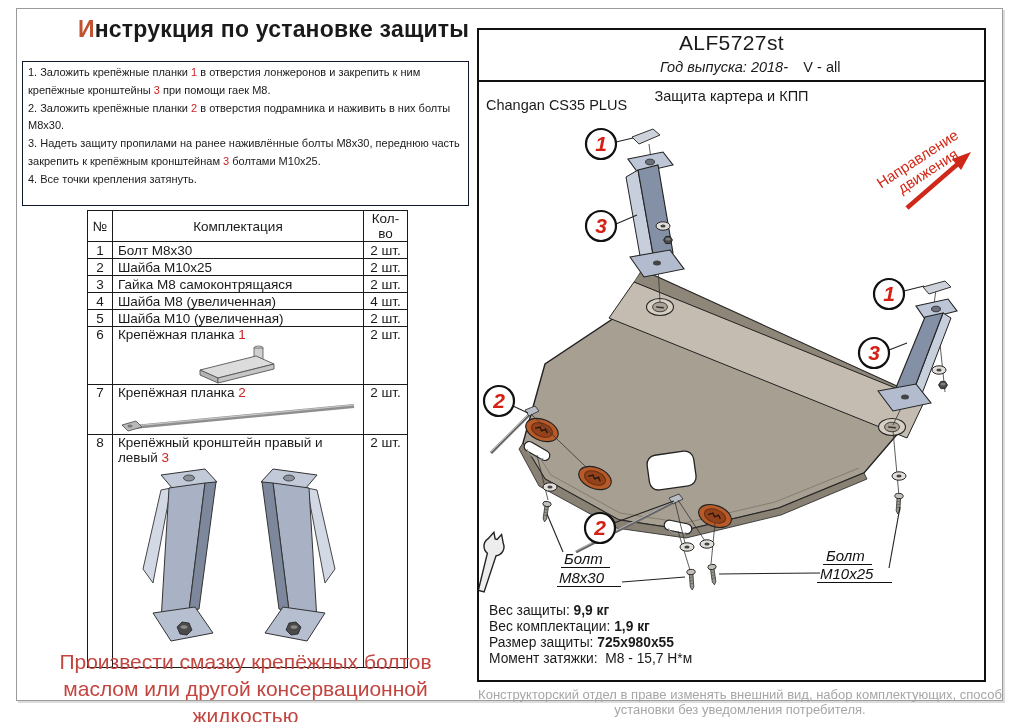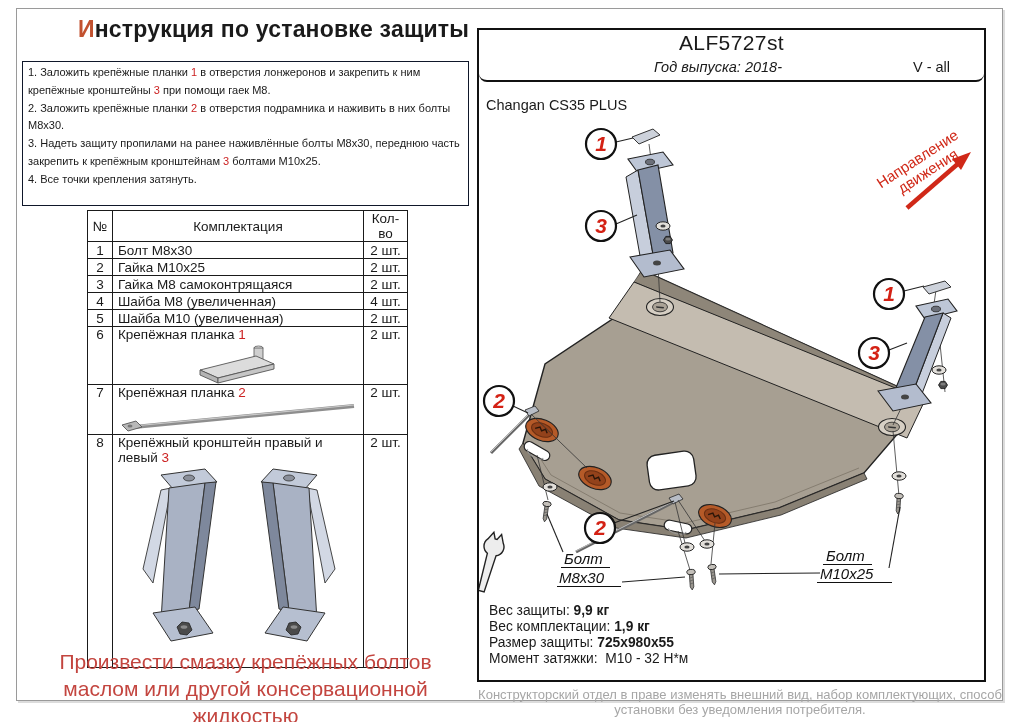--- a/index.html
+++ b/index.html
@@ -25,27 +25,27 @@
   table.parts tr.h td { height:17px; text-align:center; }
   table.parts tr.r td { height:17px; }
   table.parts td.top { vertical-align:top; }
   .cellimg { display:block; margin:0 auto; }
 
   .warning-note { position:absolute; left:22px; top:649px; width:447px; text-align:center;
                   font-size:21px; line-height:1.28; color:#c3453f; }
 
   
   .panel { position:absolute; left:477px; top:28px; width:509px; height:654px; border:2px solid #111; background:#fff; }
-  .panel-header { position:absolute; left:0; top:0; width:100%; height:52px; border-bottom:2px solid #111;border-radius:8px; }
+  .panel-header { position:absolute; left:0; top:0; width:100%; height:52px; border-bottom:2px solid #111; }
   .part-number { position:absolute; left:0; top:1px; width:100%; text-align:center; font-size:21px; letter-spacing:.4px; }
   .ph-row { position:absolute; left:0; top:29px; width:100%; display:flex; font-size:14.5px; }
   .ph-row > div { flex:1; }
   .ph-model { padding-left:7px; text-align:left;margin-top:38px; }
   .ph-year { text-align:center;font-style:italic; }
-  .ph-version { text-align:right; padding-right:34px; }
+  .ph-version { padding-right:22px; }
   .drawing-title { position:absolute; left:0; top:58px; width:100%; text-align:center; font-size:14.5px; }
   .drawing-svg { position:absolute; left:0; top:70px; }
 
   .specs { position:absolute; left:10px; top:573px; font-size:13.8px; line-height:16px; }
   .specs .b { font-weight:bold; }
 
   .footer-note { position:absolute; left:477px; top:687px; width:526px; text-align:center;
                  font-size:13px; color:#a6a6a6; }
 
   svg text { font-family:"Liberation Sans", sans-serif; }
@@ -79,21 +79,21 @@
     <td style="width:248px">Комплектация</td>
     <td style="width:47px">Кол-во</td>
   </tr>
   <tr class="r">
     <td class="c">1</td>
     <td class="nm"><span>Болт М8х30</span></td>
     <td class="c">2 шт.</td>
   </tr>
   <tr class="r">
     <td class="c">2</td>
-    <td class="nm"><span>Гайка М10х25</span></td>
+    <td class="nm"><span>Шайба М10х25</span></td>
     <td class="c">2 шт.</td>
   </tr>
   <tr class="r">
     <td class="c">3</td>
     <td class="nm"><span>Гайка М8 самоконтрящаяся</span></td>
     <td class="c">2 шт.</td>
   </tr>
   <tr class="r">
     <td class="c">4</td>
     <td class="nm"><span>Шайба М8 (увеличенная)</span></td>
@@ -158,20 +158,21 @@
 
 <div class="panel">
   <div class="panel-header">
     <div class="part-number">ALF5727st</div>
     <div class="ph-row">
       <div class="ph-model">Changan CS35 PLUS</div>
       <div class="ph-year">Год выпуска: 2018-</div>
       <div class="ph-version">V - all</div>
     </div>
   </div>
+  <div class="drawing-title">Защита картера и КПП</div>
 
   <svg class="drawing-svg" width="505" height="500" viewBox="0 0 505 500">
     <defs>
       <g id="washer">
         <ellipse rx="7" ry="4.2" fill="#e2dfda" stroke="#222" stroke-width="1"></ellipse>
         <ellipse rx="2.6" ry="1.6" fill="#444"></ellipse>
       </g>
       <g id="boltv">
         <path d="M-1.8,2 L-1.8,15 L0,18 L1.8,15 L1.8,2 Z" fill="#9a968f" stroke="#222" stroke-width="0.7"></path>
         <ellipse cx="0" cy="0" rx="4.2" ry="2.6" fill="#c4c0ba" stroke="#222" stroke-width="0.9"></ellipse>
@@ -341,17 +342,17 @@
 
     <g transform="translate(16,443) rotate(16)">
       <path d="M-3,50 L-4.5,12 A9,9 0 0 1 -8,-2 L-4,-10 L-1,-4 L1,-4 L4,-10 L8,-2 A9,9 0 0 1 4.5,12 L3,50 Z" fill="#ededed" stroke="#222" stroke-width="1.4"></path>
     </g>
   </svg>
 
   <div class="specs">
     <div><span>Вес защиты:</span> <span class="b">9,9 кг</span></div>
     <div><span>Вес комплектации:</span> <span class="b">1,9 кг</span></div>
     <div><span>Размер защиты:</span> <span class="b">725x980x55</span></div>
-    <div><span>Момент затяжки:</span>&nbsp; <span>М10 - 32 Н*м</span></div>
+    <div><span>Момент затяжки:</span>&nbsp; <span>М8 - 15,7 Н*м</span></div>
   </div>
 </div>
 
 <div class="footer-note">Конструкторский отдел в праве изменять внешний вид, набор комплектующих, способ установки без уведомления потребителя.</div>
 
 </body></html>

